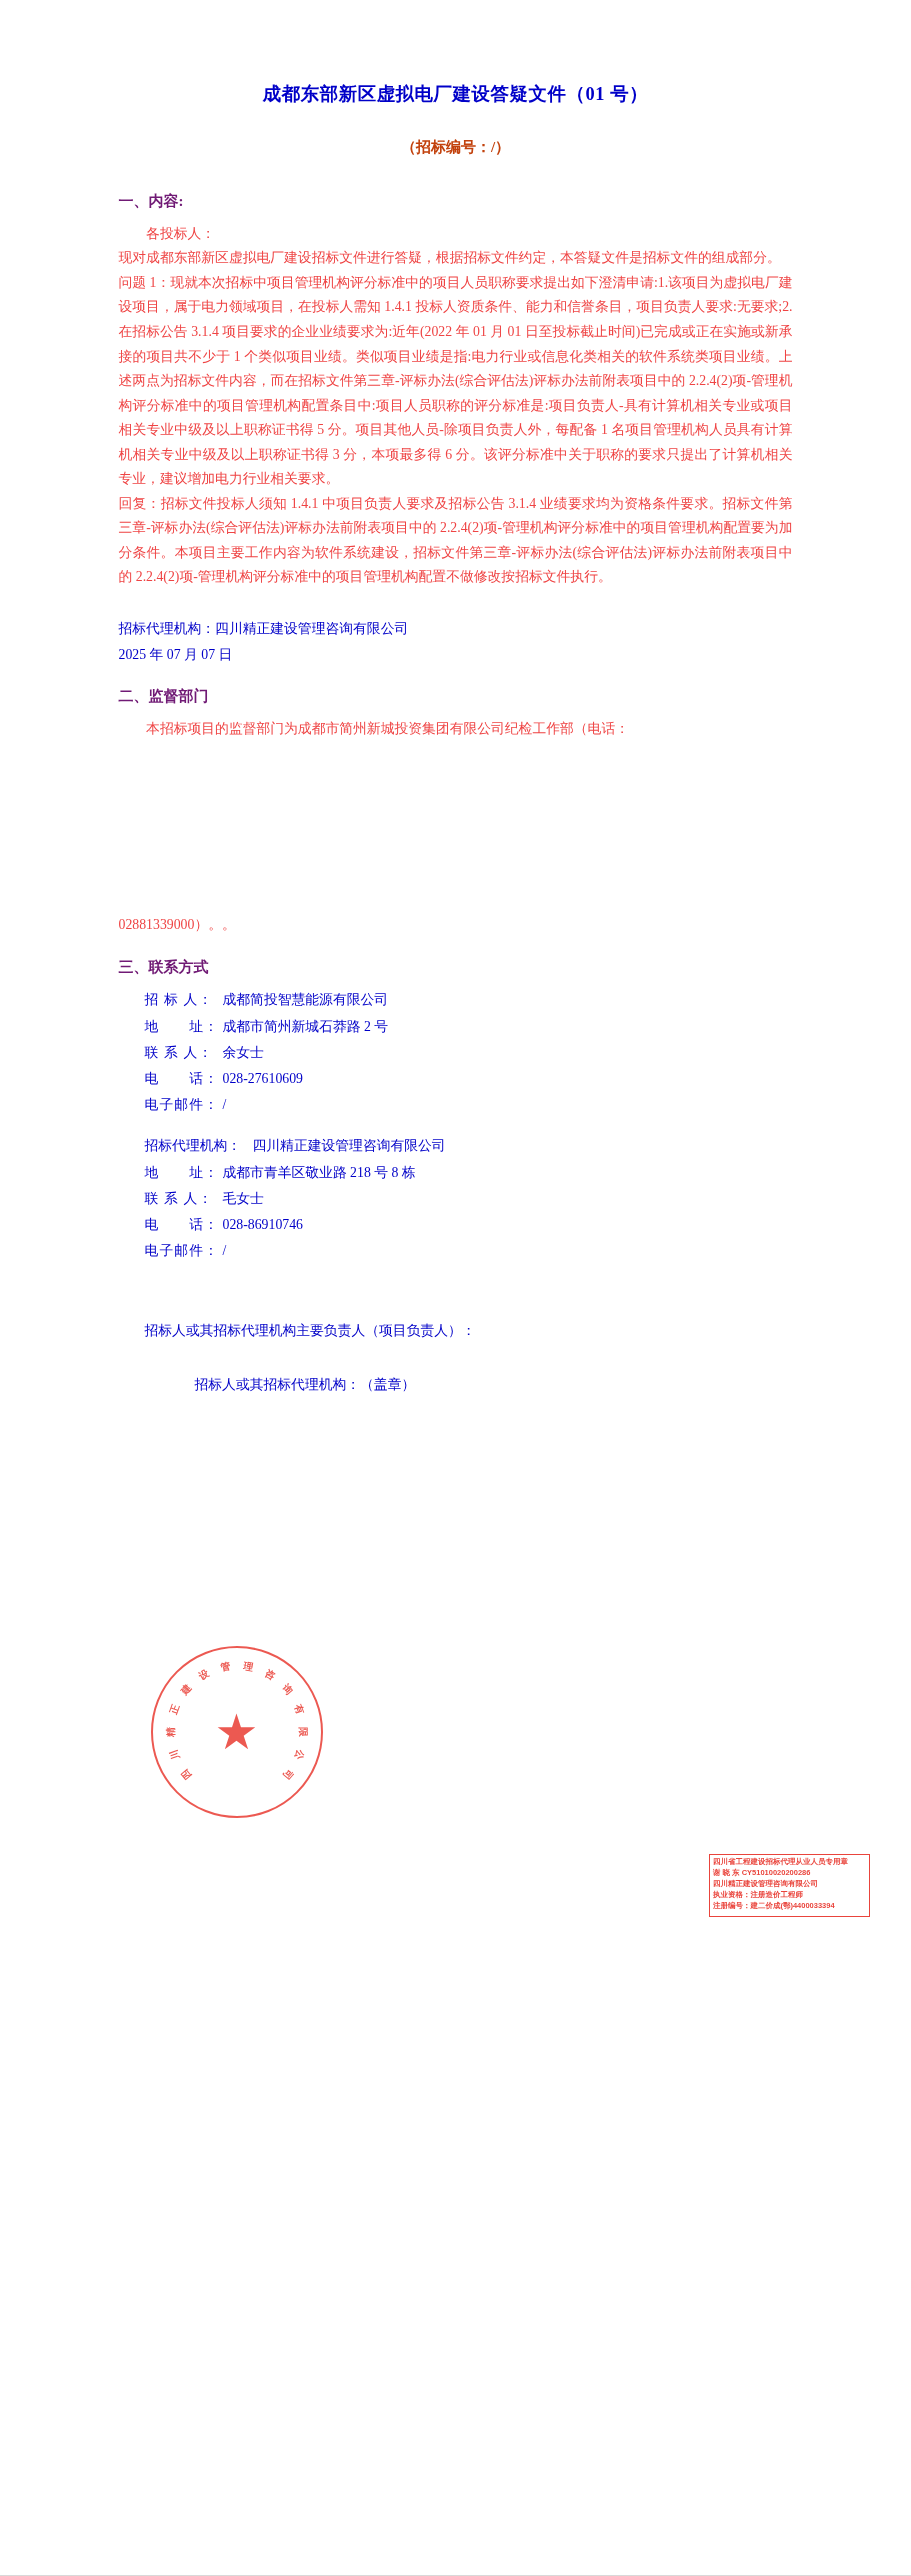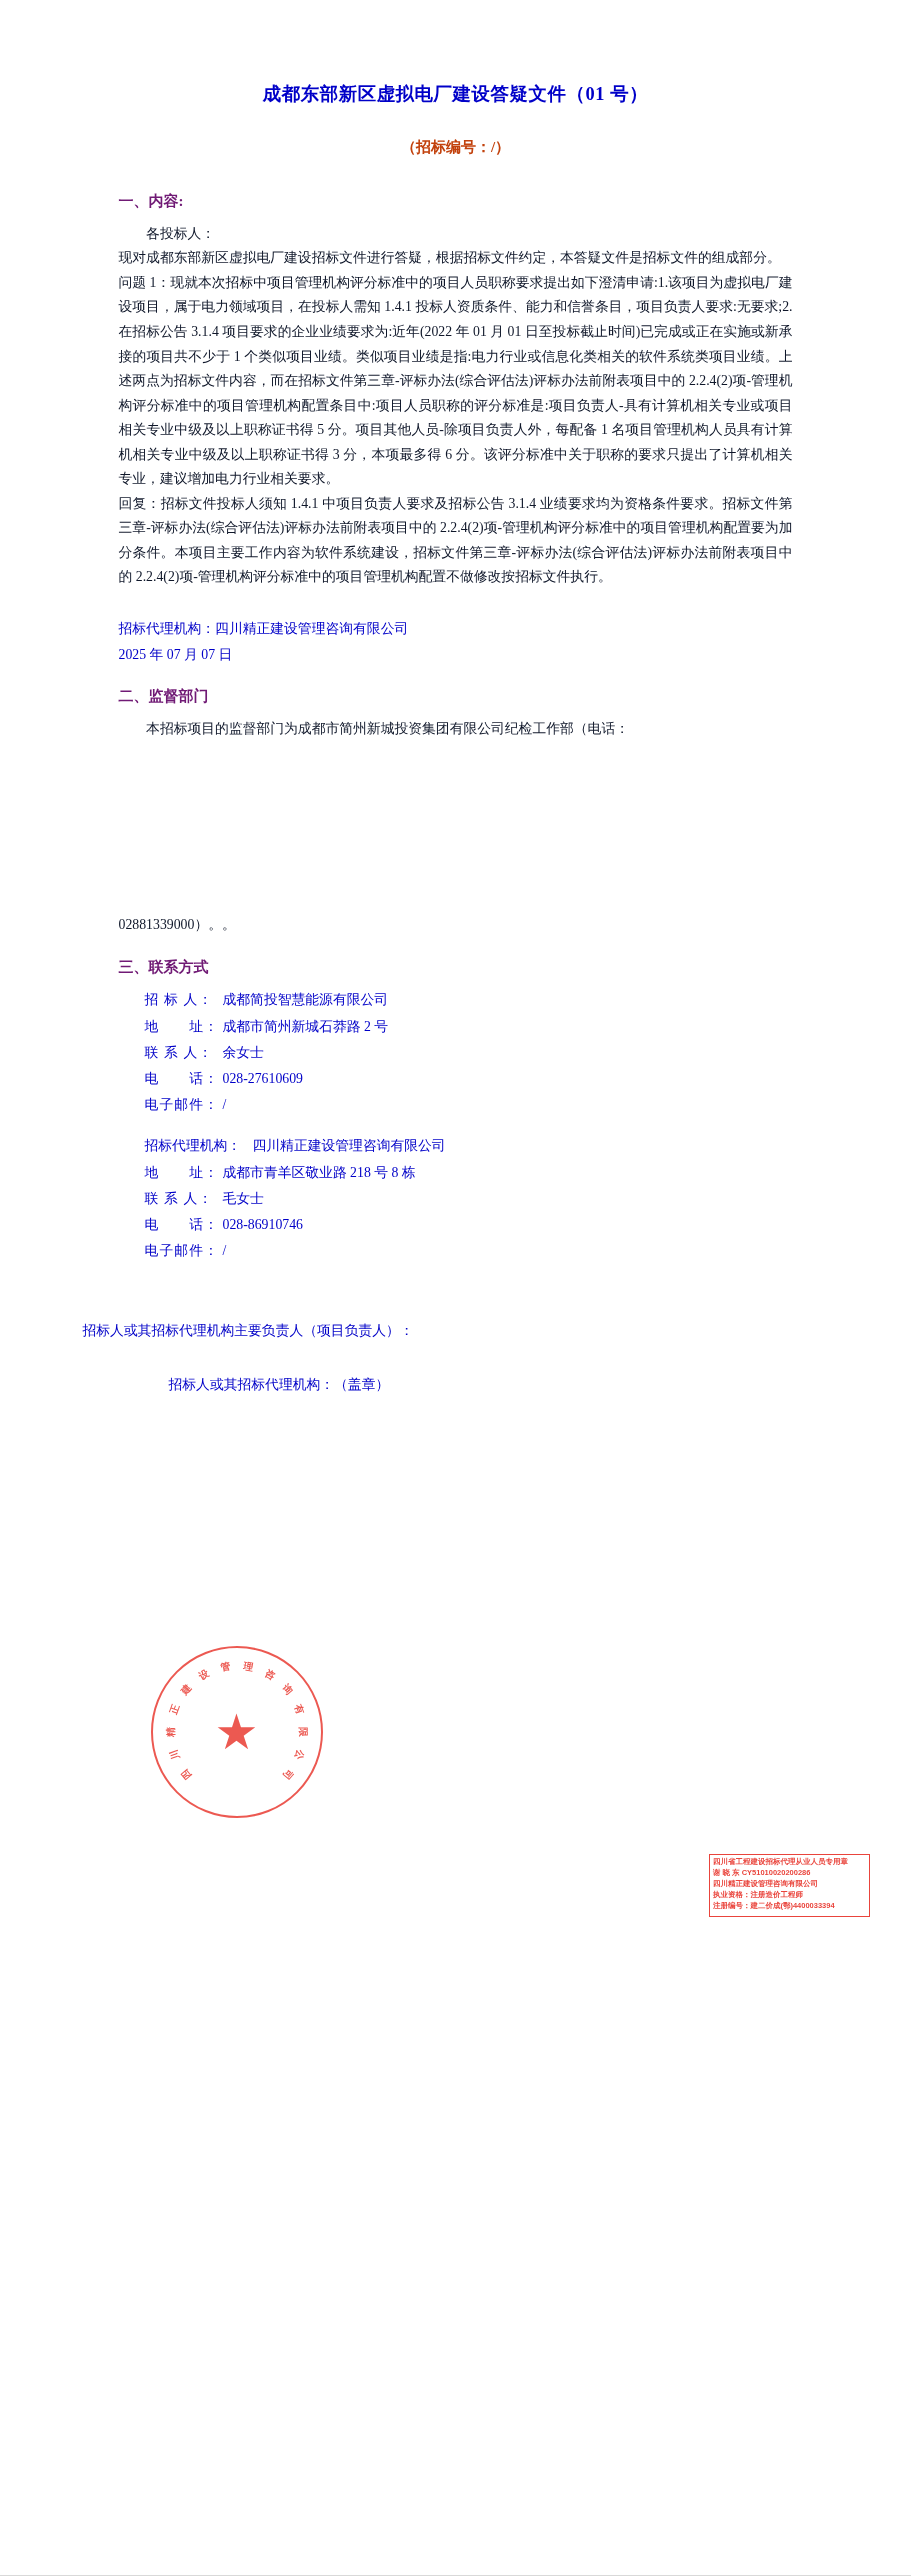--- a/index.html
+++ b/index.html
@@ -55,21 +55,21 @@
     color: #701a75;
     margin-top: 30px;
     margin-left: 36px;
     line-height: 1.7;
   }
   .sec-head.tight {
     margin-top: 17px;
   }
   p.body {
     font-size: 13.8px;
-    color: #0f172a;
+    color: #ef4444;
     line-height: 1.78;
     margin: 0;
     text-align: justify;
     text-justify: inter-ideograph;
   }
   .indent2 {
     text-indent: 27.6px;
   }
   .block {
     margin-left: 36px;
@@ -99,23 +99,24 @@
     width: 108px;
     letter-spacing: 0;
   }
   .sig-block {
     margin-top: 53px;
     font-size: 13.8px;
     color: #0000c8;
     line-height: 2;
   }
   .sig-block .l1 {
+    margin-left: 62px;
   }
   .sig-block .l2 {
-    margin-left: 86px;
+    margin-left: 112px;
     margin-top: 26.4px;
   }
   .spacer-big { height: 172px; }
 
   
   .stamp {
     position: absolute;
     pointer-events: none;
   }
   .round-stamp {

